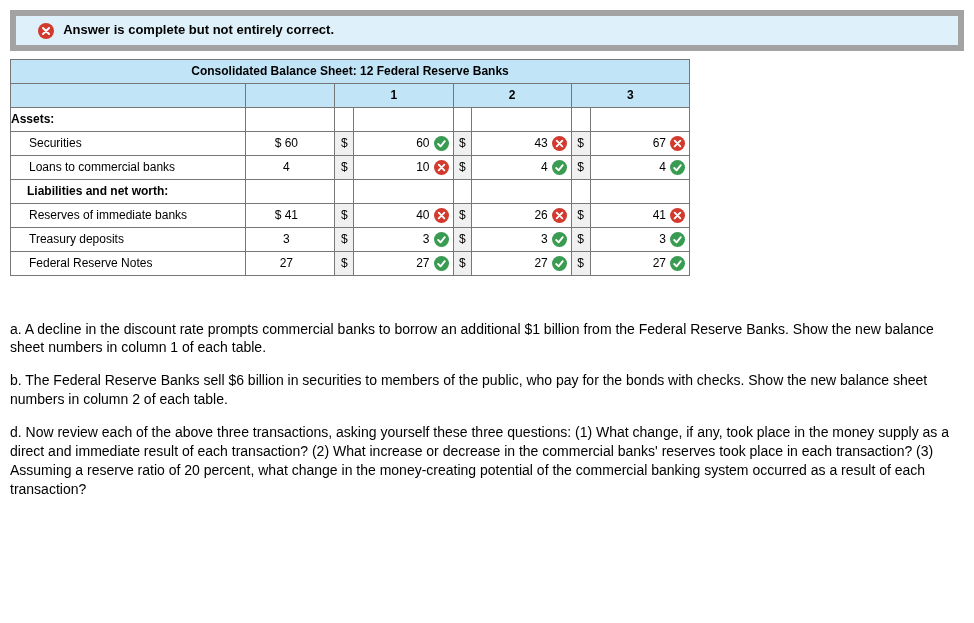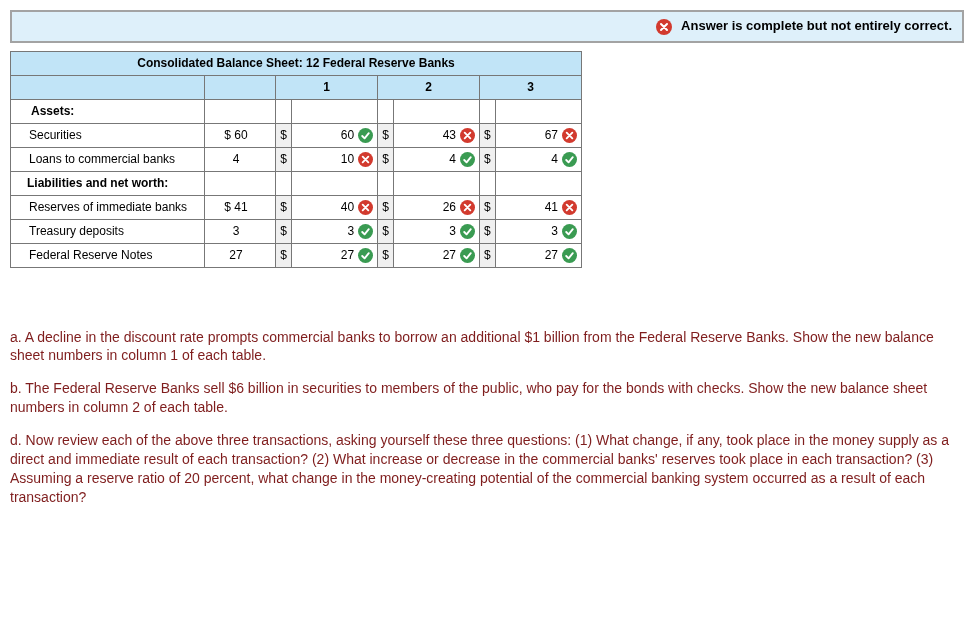--- a/index.html
+++ b/index.html
@@ -5,35 +5,35 @@
   body {
     font-family: Arial, Helvetica, sans-serif;
     font-size: 13px;
     color: #000;
     margin: 0;
     padding: 10px;
     width: 954px;
   }
   .banner {
     background: #def0fa;
-    border: 2px solid #a3a3a3;
-    padding: 6px 10px;
-    text-align: right;
+    border: 6px solid #a3a3a3;
+    padding: 6px 22px;
+    text-align: left;
     font-weight: bold;
     margin-bottom: 8px;
   }
   .banner .icon {
     display: inline-block;
     vertical-align: middle;
     margin-right: 6px;
   }
   table.sheet {
     border-collapse: collapse;
-    margin-bottom: 60px;
-    width: 572px;
+    margin-bottom: 44px;
+    width: 680px;
   }
   table.sheet th, table.sheet td {
     border: 1px solid #777;
     font-size: 12px;
     padding: 0;
     height: 24px;
     box-sizing: border-box;
   }
   table.sheet th {
     background: #c1e4f7;
@@ -74,21 +74,21 @@
   }
   .mark {
     display: inline-block;
     vertical-align: middle;
     margin-left: 4px;
   }
   .para {
     margin: 14px 0;
     line-height: 1.35;
     font-size: 14px;
-    color: #7f1d1d;
+    color: #000000;
   }
   svg { display: block; }
   .inline-svg { display: inline-block; vertical-align: middle; }
 </style>
 </head>
 <body>
 
 <div class="banner">
   <span class="icon inline-svg">
     <svg width="16" height="16" viewBox="0 0 16 16">
@@ -117,21 +117,21 @@
     <tr>
       <th></th>
       <th></th>
       <th colspan="2">1</th>
       <th colspan="2">2</th>
       <th colspan="2">3</th>
     </tr>
   </thead>
   <tbody id="sheet-body">
   <tr class="section-head">
-        <td style="padding-left:20px;">Assets:</td>
+        <td style="padding-left:0;">Assets:</td>
         <td></td>
         <td></td>
         <td></td>
         <td></td>
         <td></td>
         <td></td>
         <td></td>
       </tr>
       <tr>
         <td class="row-label">Securities</td>

